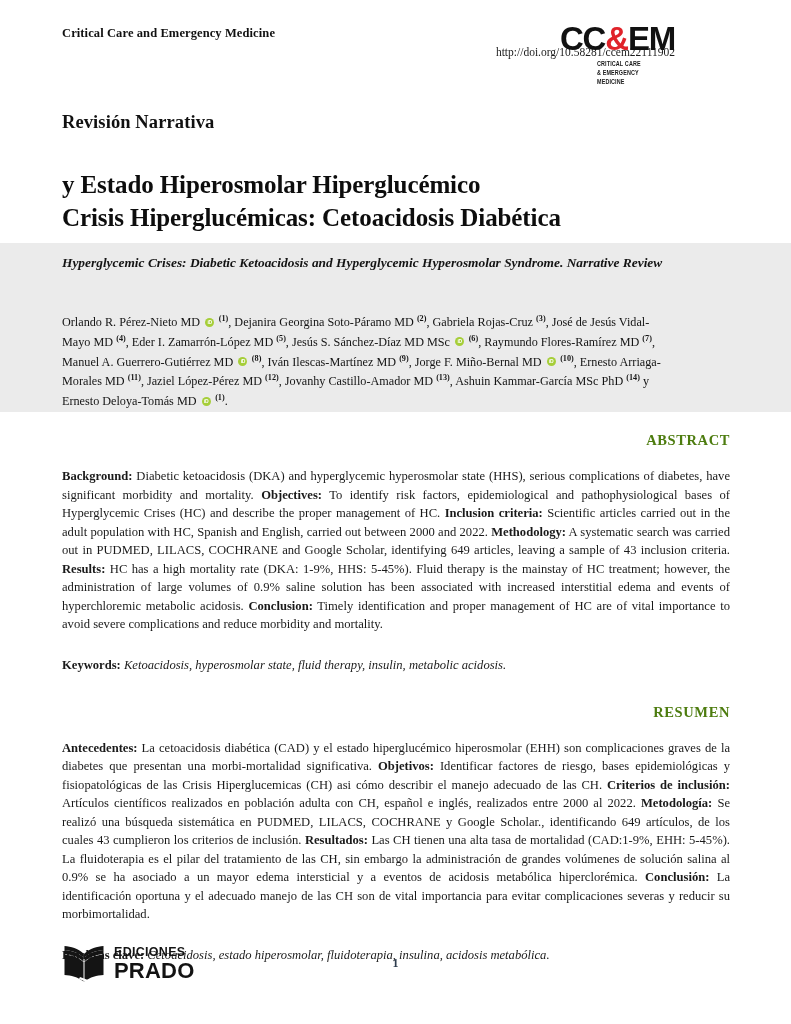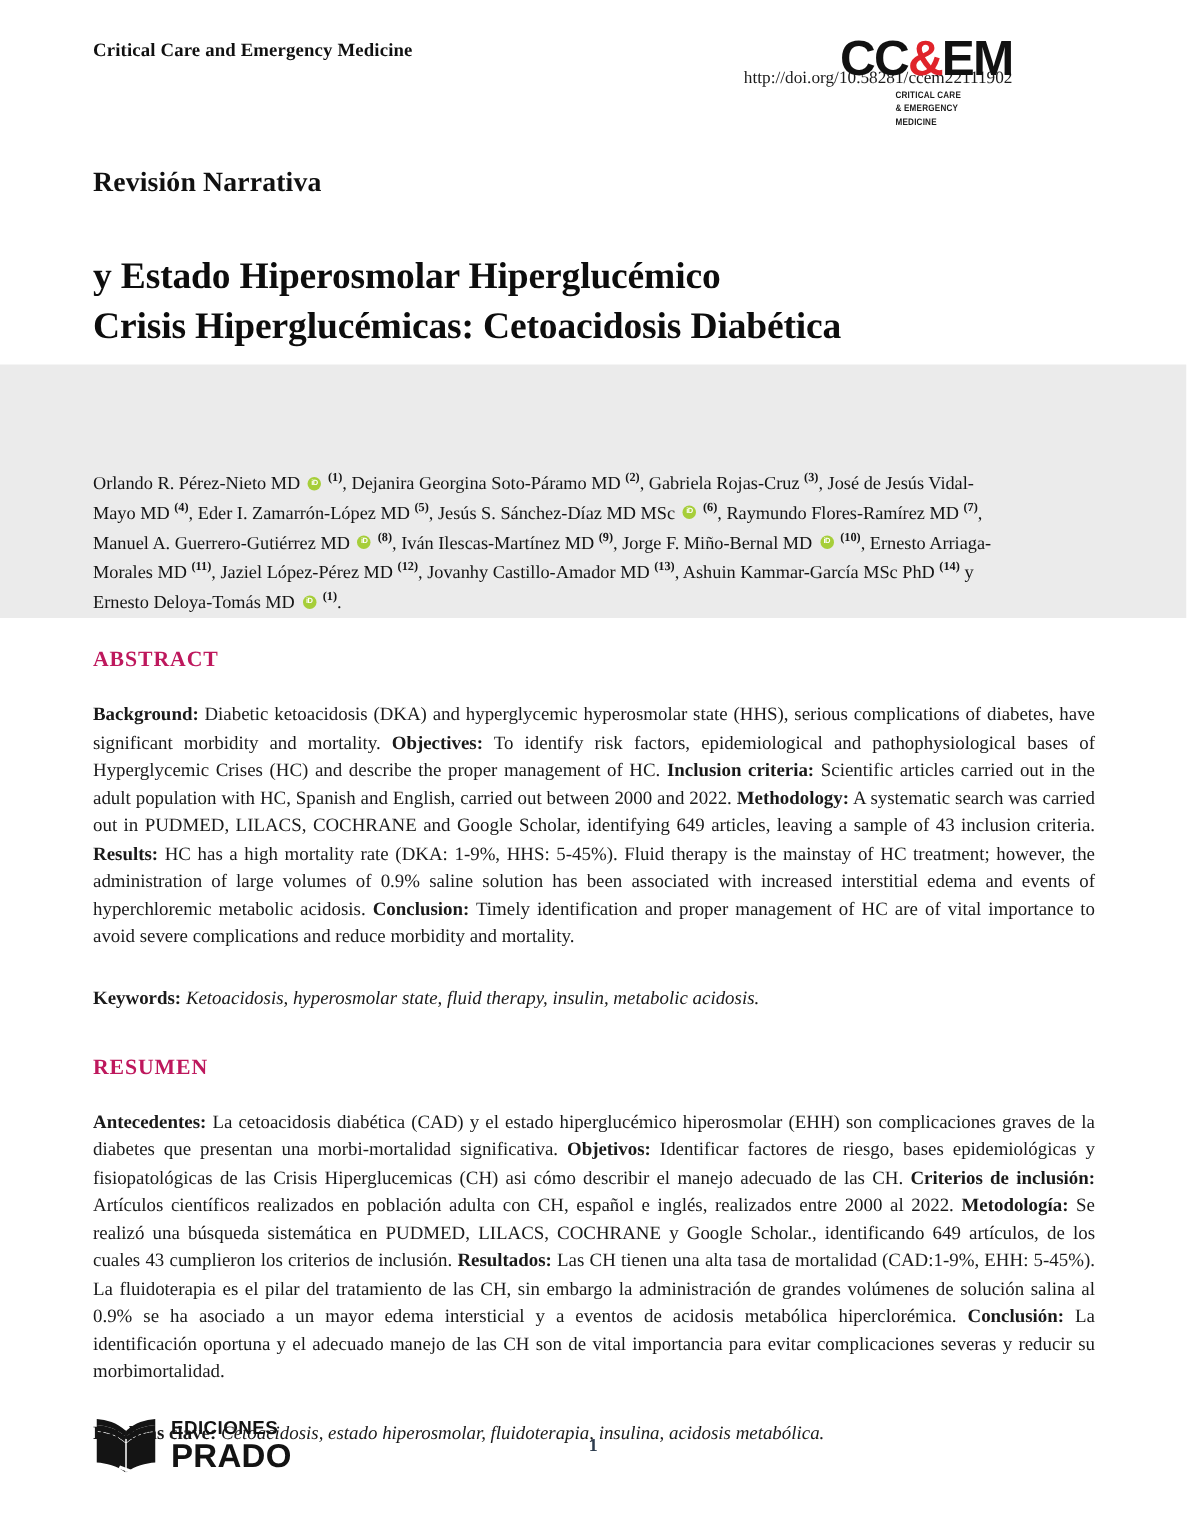--- a/index.html
+++ b/index.html
@@ -172,22 +172,23 @@
     position: absolute;
     top: 432px;
     left: 62px;
     width: 668px;
   }
   .sec-head {
     font-family: "Liberation Serif", serif;
     font-weight: bold;
     font-size: 14.5px;
     letter-spacing: 0.6px;
-    color: #be185d;
+    color: #4d7c0f;
     margin: 0 0 18px 0;
+    text-align: right;
   }
   .para {
     font-family: "Liberation Serif", serif;
     font-size: 12.6px;
     line-height: 1.47;
     text-align: justify;
     color: #1a1a1a;
     margin: 0;
   }
   .para b { font-weight: bold; }
@@ -271,20 +272,21 @@
   </div>
 
   <div class="article-type">Revisión Narrativa</div>
 
   <div class="title">
     <div>y Estado Hiperosmolar Hiperglucémico</div>
     <div>Crisis Hiperglucémicas: Cetoacidosis Diabética</div>
   </div>
 
   <div class="grey-band"></div>
+  <div class="subtitle-en">Hyperglycemic Crises: Diabetic Ketoacidosis and Hyperglycemic Hyperosmolar Syndrome. Narrative Review</div>
   <div class="authors"><span>Orlando R. Pérez-Nieto MD </span><span class="orcid"></span> <span class="sup">(1)</span>, <span>Dejanira Georgina Soto-Páramo MD </span><span class="sup">(2)</span>, <span>Gabriela Rojas-Cruz </span><span class="sup">(3)</span>, <span>José de Jesús Vidal-Mayo MD </span><span class="sup">(4)</span>, <span>Eder I. Zamarrón-López MD </span><span class="sup">(5)</span>, <span>Jesús S. Sánchez-Díaz MD MSc </span><span class="orcid"></span> <span class="sup">(6)</span>, <span>Raymundo Flores-Ramírez MD </span><span class="sup">(7)</span>, <span>Manuel A. Guerrero-Gutiérrez MD </span><span class="orcid"></span> <span class="sup">(8)</span>, <span>Iván Ilescas-Martínez MD </span><span class="sup">(9)</span>, <span>Jorge F. Miño-Bernal MD </span><span class="orcid"></span> <span class="sup">(10)</span>, <span>Ernesto Arriaga-Morales MD </span><span class="sup">(11)</span>, <span>Jaziel López-Pérez MD </span><span class="sup">(12)</span>, <span>Jovanhy Castillo-Amador MD </span><span class="sup">(13)</span>, <span>Ashuin Kammar-García MSc PhD </span><span class="sup">(14)</span> y <span>Ernesto Deloya-Tomás MD </span><span class="orcid"></span> <span class="sup">(1)</span>.</div>
 
   <div class="content">
     <div class="sec-head">ABSTRACT</div>
     <p class="para"><b>Background:</b> Diabetic ketoacidosis (DKA) and hyperglycemic hyperosmolar state (HHS), serious complications of diabetes, have significant morbidity and mortality. <b>Objectives:</b> To identify risk factors, epidemiological and pathophysiological bases of Hyperglycemic Crises (HC) and describe the proper management of HC. <b>Inclusion criteria:</b> Scientific articles carried out in the adult population with HC, Spanish and English, carried out between 2000 and 2022. <b>Methodology:</b> A systematic search was carried out in PUDMED, LILACS, COCHRANE and Google Scholar, identifying 649 articles, leaving a sample of 43 inclusion criteria. <b>Results:</b> HC has a high mortality rate (DKA: 1-9%, HHS: 5-45%). Fluid therapy is the mainstay of HC treatment; however, the administration of large volumes of 0.9% saline solution has been associated with increased interstitial edema and events of hyperchloremic metabolic acidosis. <b>Conclusion:</b> Timely identification and proper management of HC are of vital importance to avoid severe complications and reduce morbidity and mortality.</p>
     <div class="kw"><b>Keywords:</b> <i>Ketoacidosis, hyperosmolar state, fluid therapy, insulin, metabolic acidosis.</i></div>
 
     <div class="sec-head resumen-head">RESUMEN</div>
     <p class="para"><b>Antecedentes:</b> La cetoacidosis diabética (CAD) y el estado hiperglucémico hiperosmolar (EHH) son complicaciones graves de la diabetes que presentan una morbi-mortalidad significativa. <b>Objetivos:</b> Identificar factores de riesgo, bases epidemiológicas y fisiopatológicas de las Crisis Hiperglucemicas (CH) asi cómo describir el manejo adecuado de las CH. <b>Criterios de inclusión:</b> Artículos científicos realizados en población adulta con CH, español e inglés, realizados entre 2000 al 2022. <b>Metodología:</b> Se realizó una búsqueda sistemática en PUDMED, LILACS, COCHRANE y Google Scholar., identificando 649 artículos, de los cuales 43 cumplieron los criterios de inclusión. <b>Resultados:</b> Las CH tienen una alta tasa de mortalidad (CAD:1-9%, EHH: 5-45%). La fluidoterapia es el pilar del tratamiento de las CH, sin embargo la administración de grandes volúmenes de solución salina al 0.9% se ha asociado a un mayor edema intersticial y a eventos de acidosis metabólica hiperclorémica. <b>Conclusión:</b> La identificación oportuna y el adecuado manejo de las CH son de vital importancia para evitar complicaciones severas y reducir su morbimortalidad.</p>
     <div class="kw"><b>Palabras clave:</b> <i>Cetoacidosis, estado hiperosmolar, fluidoterapia, insulina, acidosis metabólica.</i></div>

